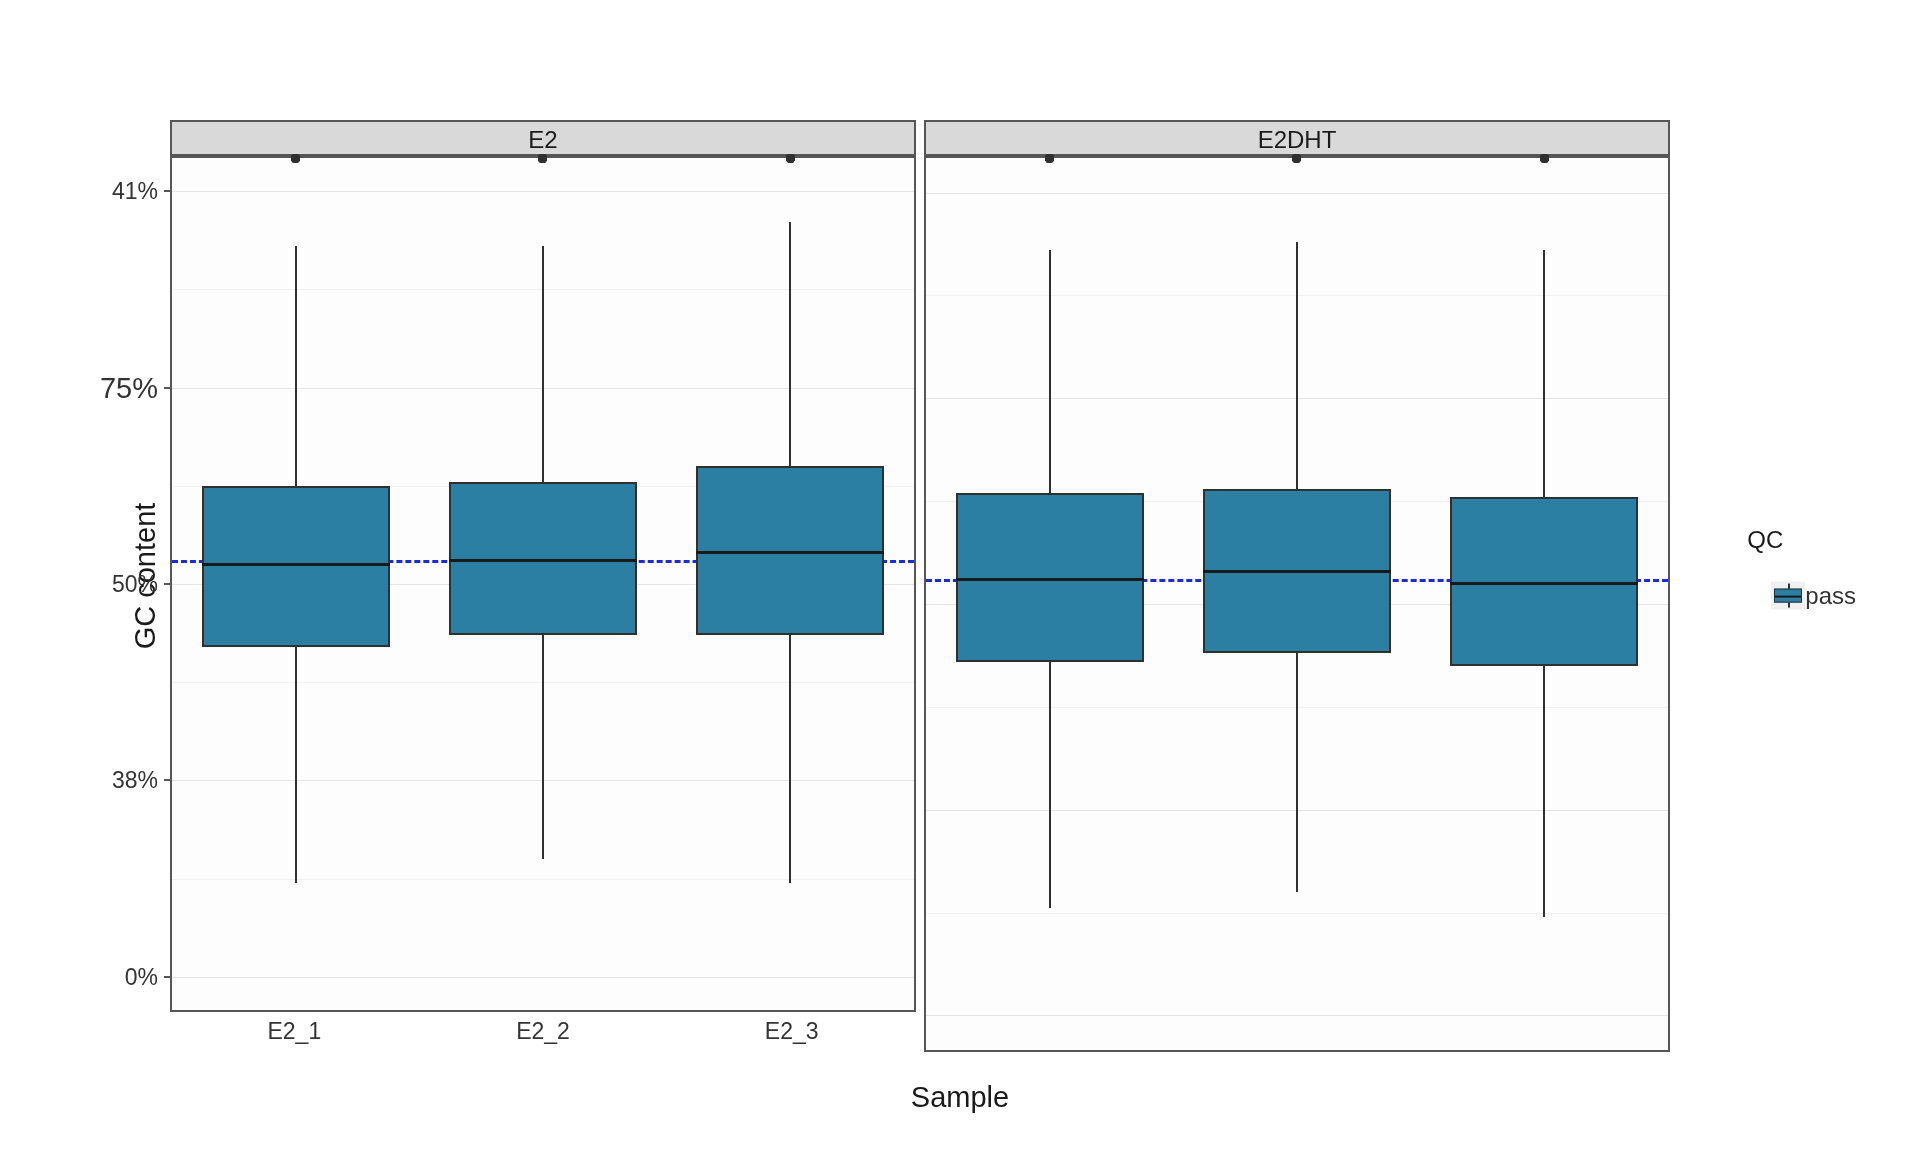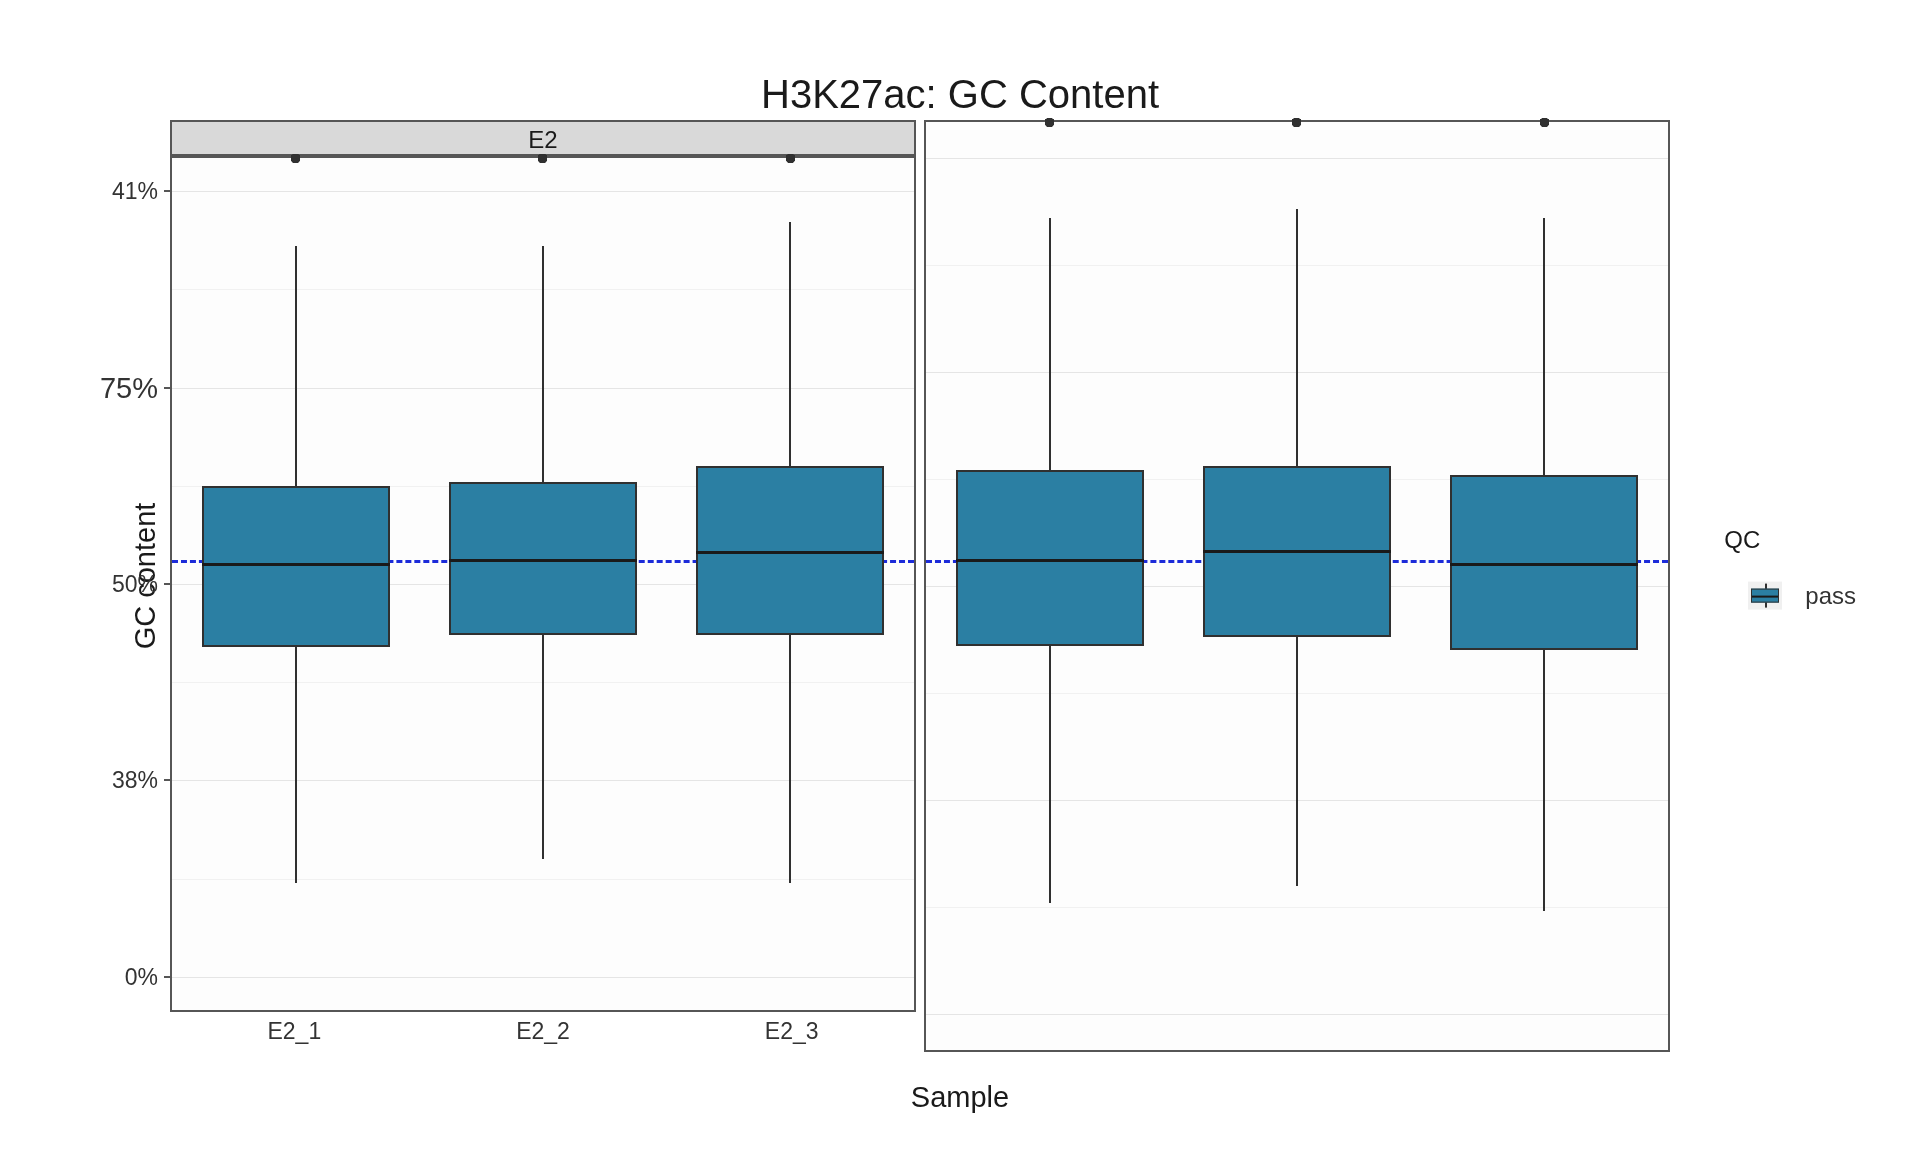--- a/index.html
+++ b/index.html
@@ -148,21 +148,21 @@
     transform: translateY(-60%);
   }
   .legend-title {
     font-size: 24px;
     color: #1a1a1a;
     margin-bottom: 28px;
   }
   .legend-item {
     display: flex;
     align-items: center;
-    gap: 23px;
+    gap: 0;
     font-size: 24px;
     color: #333;
     padding-left: 24px;
   }
   .legend-key {
     width: 34px;
     height: 28px;
     position: relative;
     background: #f0f0f0;
   }
@@ -196,21 +196,20 @@
     height: 2px;
     background: #565656;
     left: -8px;
   }
 </style>
 </head>
 <body>
 
 <div class="chart-wrap">
 
-  <div class="title">H3K27ac: GC Content</div>
   <div class="ylabel">GC content</div>
   <div class="xlabel">Sample</div>
 
   <div class="plot-area" id="plot-area">
       <div class="facet">
         <div class="strip">E2</div>
         <div class="panel">
           <div class="grid-h" style="top: 96.1255%;"></div>
           <div class="grid-h" style="top: 73.0627%;"></div>
           <div class="grid-h" style="top: 50%;"></div>
@@ -393,20 +392,21 @@
           <div class="tickmark" style="top: calc(3.87454% - 1px);"></div>
           <div style="position: absolute; right: calc(100% + 14px); top: 3.87454%; transform: translateY(-50%); font-size: 23px; color: rgb(51, 51, 51); white-space: nowrap;">41%</div>
         </div>
         <div class="xticks">
           <div class="xtick">E2_1</div>
           <div class="xtick">E2_2</div>
           <div class="xtick">E2_3</div>
         </div>
       </div>
       <div class="facet">
+        <div class="strip">E2DHT</div>
         <div class="panel">
           <div class="grid-h" style="top: 96.1255%;"></div>
           <div class="grid-h" style="top: 73.0627%;"></div>
           <div class="grid-h" style="top: 50%;"></div>
           <div class="grid-h" style="top: 26.9373%;"></div>
           <div class="grid-h" style="top: 3.87454%;"></div>
           <div class="grid-h" style="top: 84.5941%; border-top-color: rgb(241, 241, 241);"></div>
           <div class="grid-h" style="top: 61.5314%; border-top-color: rgb(241, 241, 241);"></div>
           <div class="grid-h" style="top: 38.4686%; border-top-color: rgb(241, 241, 241);"></div>
           <div class="grid-h" style="top: 15.4059%; border-top-color: rgb(241, 241, 241);"></div>

